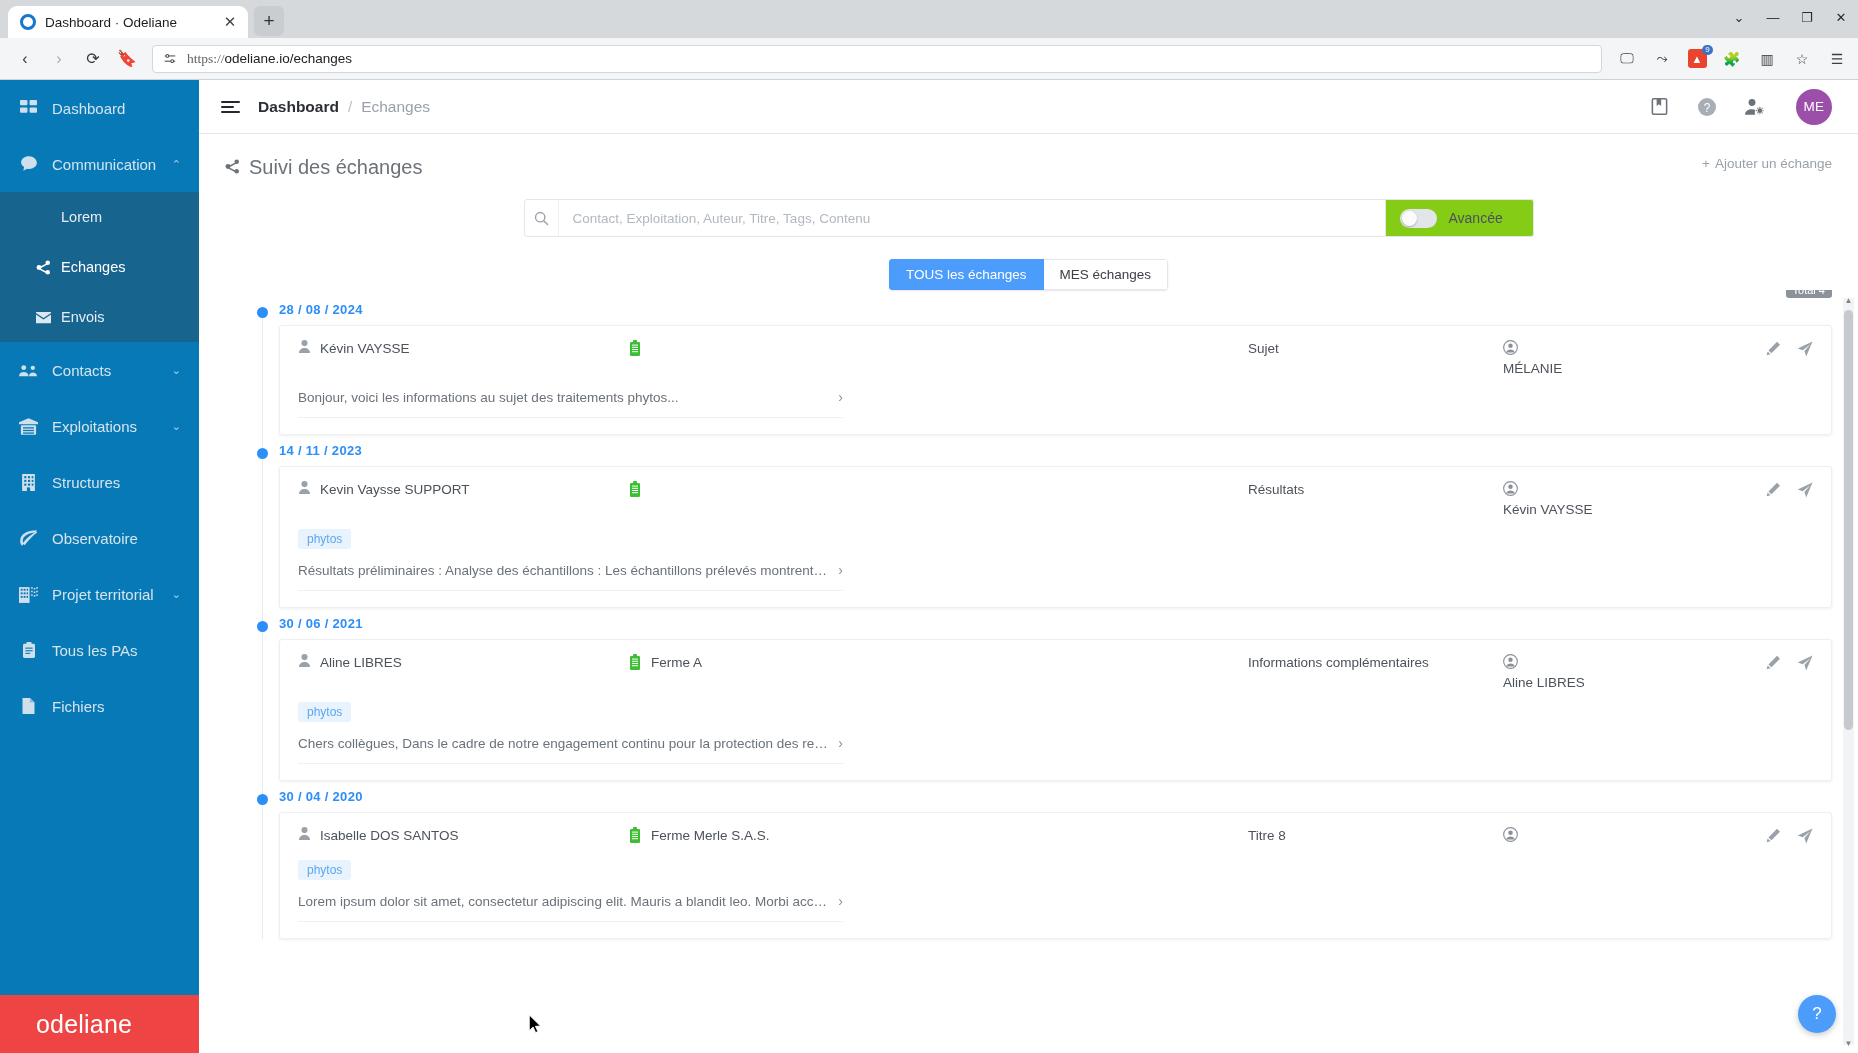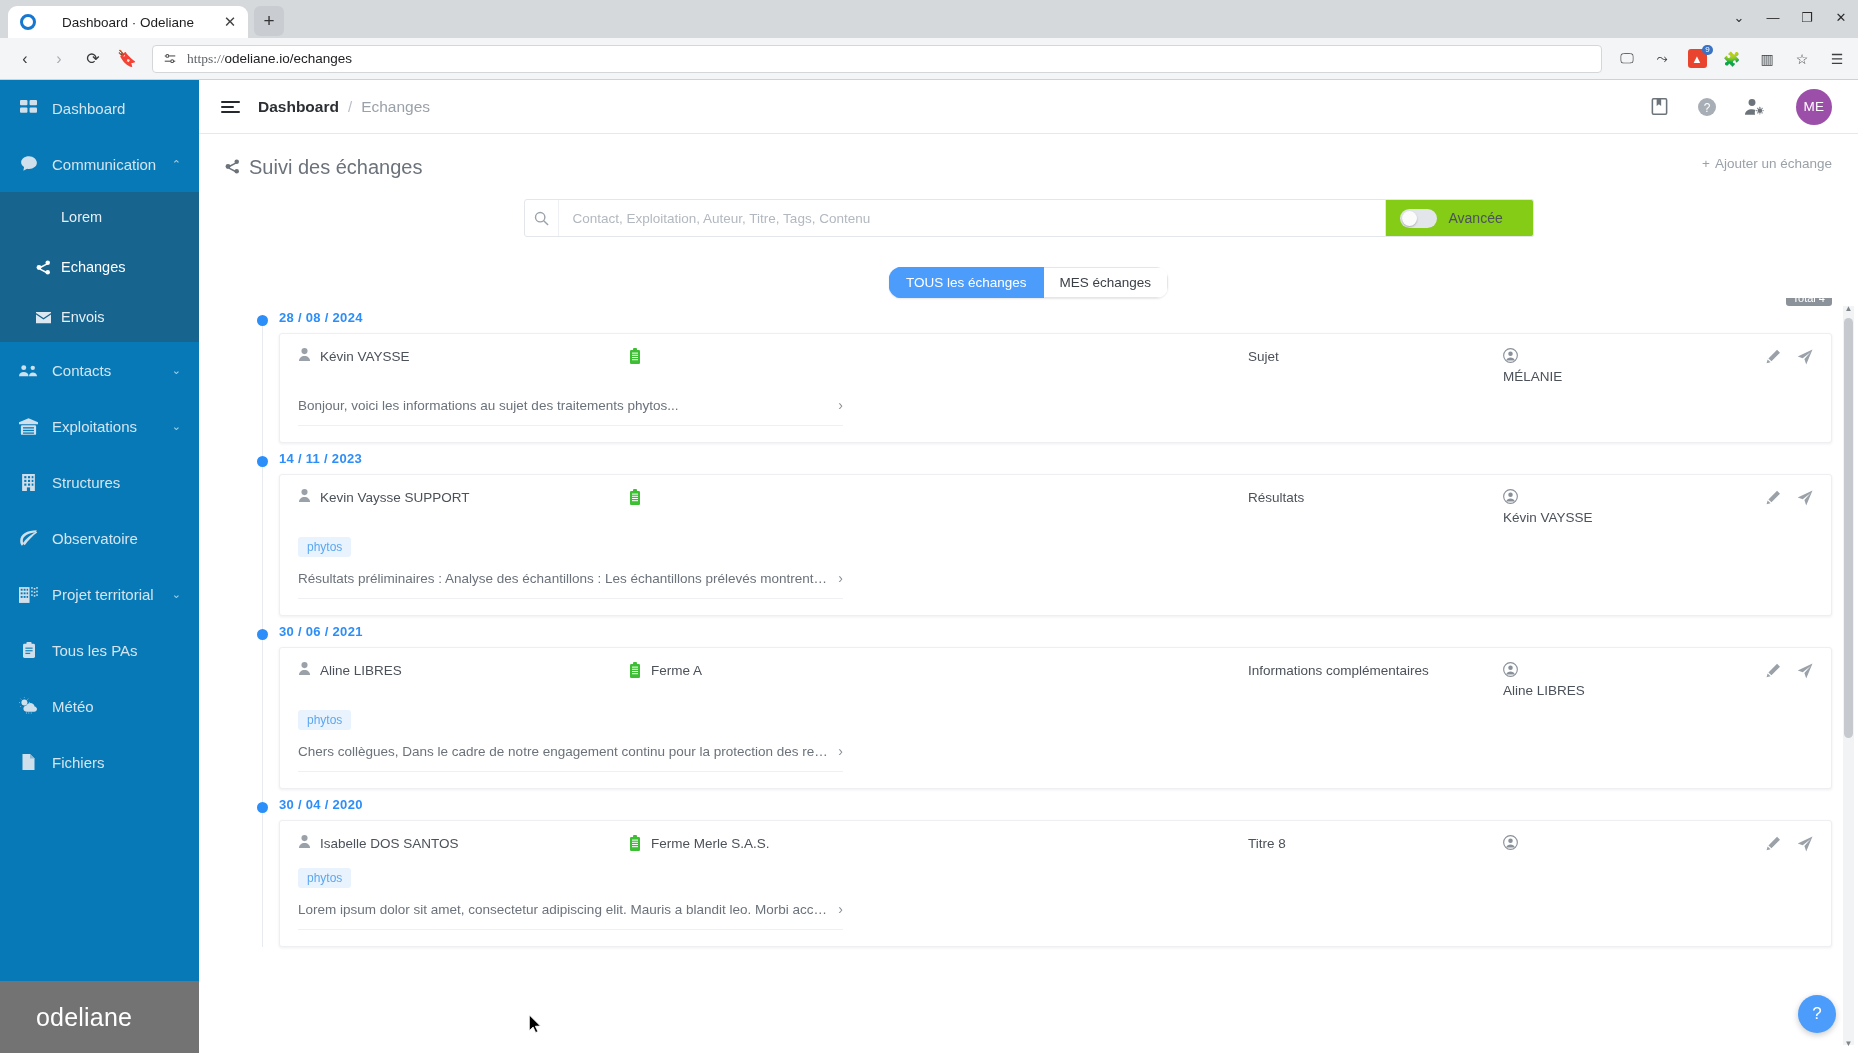--- a/index.html
+++ b/index.html
@@ -20,21 +20,21 @@
     height: 32px; min-width: 240px; max-width: 300px; background: #ffffff;
     border-radius: 9px 9px 0 0; display: flex; align-items: center;
     padding: 0 8px 0 12px; gap: 9px; position: relative;
   }
   .tab-fav {
     width: 16px; height: 16px; border-radius: 50%;
     border: 3px solid #1677d1; background: #fff; flex: 0 0 16px;
   }
   .tab-title {
     font-size: 13.5px; color: #1d1d1f; white-space: nowrap; overflow: hidden;
-    text-overflow: ellipsis; flex: 1; text-align: center;
+    text-overflow: ellipsis; flex: 1;
   }
   .tab-close { width: 20px; height: 20px; display: flex; align-items: center; justify-content: center;
     font-size: 15px; color: #444; border-radius: 50%; }
   .newtab {
     width: 30px; height: 30px; margin-left: 6px; margin-bottom: 2px; border-radius: 6px;
     background: #c9ccd0; display: flex; align-items: center; justify-content: center;
     font-size: 19px; color: #333; font-weight: 300;
   }
   .win-ctrls {
     position: absolute; right: 8px; top: 8px; display: flex; gap: 16px; align-items: center;
@@ -83,21 +83,21 @@
   .side-item .lbl { flex: 1; white-space: nowrap; }
   .side-item .chev { font-size: 11px; opacity: .8; }
   .submenu { background: #17648f; }
   .sub-item {
     display: flex; align-items: center; gap: 9px; height: 50px; padding: 0 18px 0 34px;
     font-size: 14.5px; color: #e6eef5;
   }
   .sub-item.active { color: #ffffff; }
   .sub-item .ico { width: 18px; display: flex; align-items: center; justify-content: center; flex:0 0 18px; }
   .brand {
-    position: absolute; bottom: 0; left: 0; right: 0; height: 72px; background: #737373;
+    position: absolute; bottom: 0; left: 0; right: 0; height: 58px; background: #ef4444;
     display: flex; align-items: center; padding-left: 36px;
   }
   .brand-text { font-size: 25px; color: #fff; letter-spacing: .2px; }
 
   
   .main { flex: 1; min-width: 0; display: flex; flex-direction: column; background: #fff; }
   .topbar {
     height: 54px; flex: 0 0 54px; border-bottom: 1px solid #e6e8ec; display: flex;
     align-items: center; padding: 0 26px 0 22px; gap: 18px; background: #fff;
   }
@@ -137,21 +137,21 @@
   .adv-box {
     width: 148px; height: 38px; background: #84cc16; border: 1px solid #e3e6ea; border-left: 0;
     border-radius: 0 3px 3px 0; display: flex; align-items: center; gap: 12px; padding: 0 14px;
   }
   .toggle { width: 37px; height: 19px; background: #e2e5e9; border-radius: 10px; position: relative; flex:0 0 37px; }
   .toggle i { position: absolute; left: 2px; top: 2px; width: 15px; height: 15px; border-radius: 50%;
     background: #fbfbfc; box-shadow: 0 1px 2px rgba(0,0,0,.25); display:block; }
   .adv-label { font-size: 14px; color: #4c525a; }
 
   .tabs-row { display: flex; justify-content: center; padding-top: 22px; }
-  .seg { display: flex; border-radius: 12px; overflow: hidden; box-shadow: 0 1px 2px rgba(0,0,0,.10); margin-top: 8px; }
+  .seg { display: flex; border-radius: 4px; overflow: hidden; box-shadow: 0 1px 2px rgba(0,0,0,.10); }
   .seg-btn { height: 31px; padding: 0 16px; font-size: 13.5px; display: flex; align-items: center;
     background: #fff; color: #3b4047; border: 1px solid #e3e6ea; border-left: 0; }
   .seg-btn:first-child { border-left: 1px solid #4c9dfb; }
   .seg-btn.on { background: #4c9dfb; color: #fff; border-color: #4c9dfb; }
 
   
   .list-area { flex: 1; min-height: 0; position: relative; padding: 12px 26px 0 26px; overflow: hidden; margin-left: 32px; }
   .total-badge {
     position: absolute; right: 26px; top: -8px; background: #8c9299; color: #fff;
     font-size: 11px; padding: 2px 7px; border-radius: 3px;
@@ -405,35 +405,20 @@
               <g fill="#0779b6">
                 <rect x="2.4" y="5.6" width="7.2" height="1.1"></rect>
                 <rect x="2.4" y="8.2" width="7.2" height="1.1"></rect>
                 <rect x="2.4" y="10.8" width="4.8" height="1.1"></rect>
               </g>
             </svg>
         </span>
         <span class="lbl">Tous les PAs</span>
       </div>
 
-      <div class="side-item">
-        <span class="ico">
-          <svg width="20" height="20" viewBox="0 0 20 16" fill="#cfdfeb">
-              <circle cx="5.4" cy="4.6" r="3"></circle>
-              <path d="M0.6 4.6h-.6M5.4 0v-.4M10 4.6h.6M2.1 1.3 1.6.8M8.6 1.3 9.2.8M2.1 8 1.6 8.5" stroke="#cfdfeb" stroke-width="1"></path>
-              <path d="M8 13.8c-2 0-3.6-1.4-3.6-3.1 0-1.6 1.3-3 3-3.1C8 6 9.5 5 11.3 5c2.2 0 4 1.5 4.3 3.4 1.4.2 2.4 1.3 2.4 2.6 0 1.5-1.3 2.8-3 2.8z"></path>
-              <g stroke="#cfdfeb" stroke-width="1">
-                <line x1="7" y1="15" x2="7.8" y2="15"></line>
-                <line x1="9.4" y1="15" x2="10.2" y2="15"></line>
-                <line x1="11.8" y1="15" x2="12.6" y2="15"></line>
-              </g>
-            </svg>
-        </span>
-        <span class="lbl">Météo</span>
-      </div>
 
       <div class="side-item">
         <span class="ico">
           <svg width="15" height="16" viewBox="0 0 12 16" fill="#cfdfeb">
               <path d="M0 0h7.5L12 4.5V16H0z"></path>
               <path d="M7.5 0 12 4.5H7.5z" fill="#8fb8d2"></path>
             </svg>
         </span>
         <span class="lbl">Fichiers</span>
       </div>

